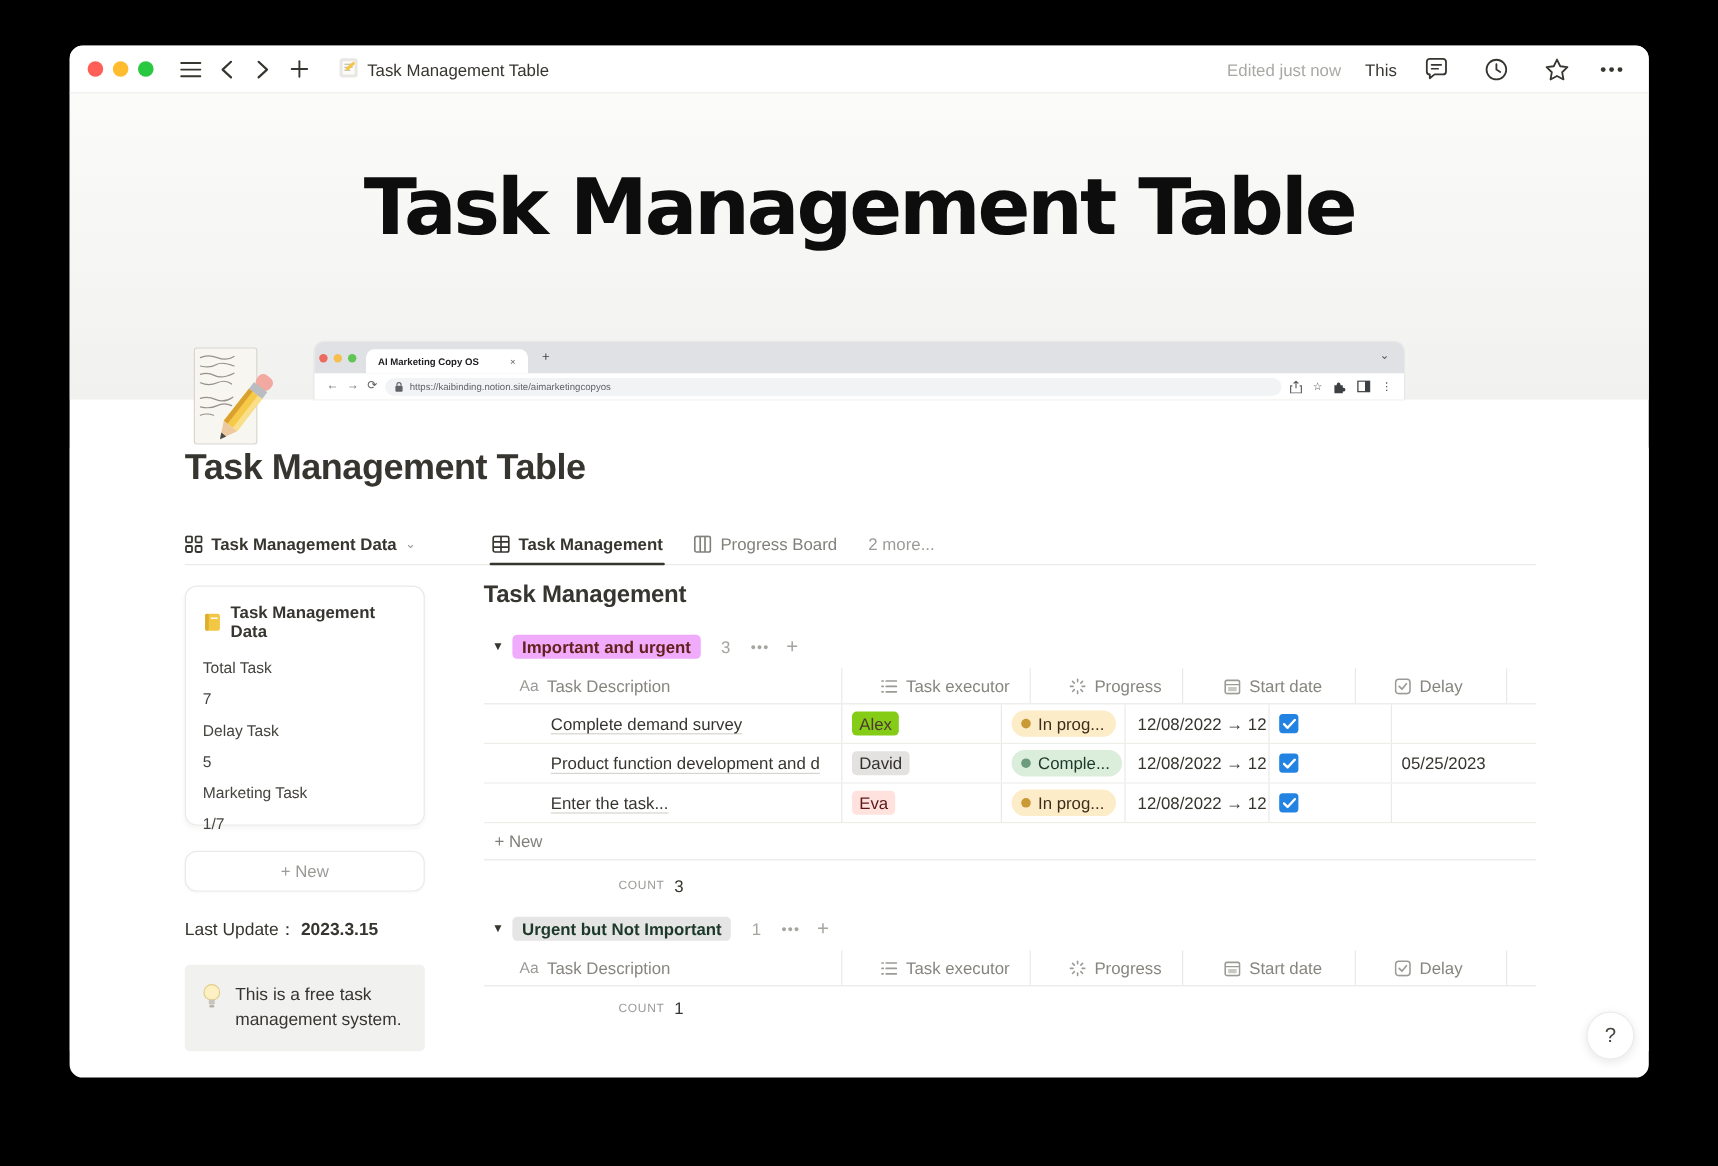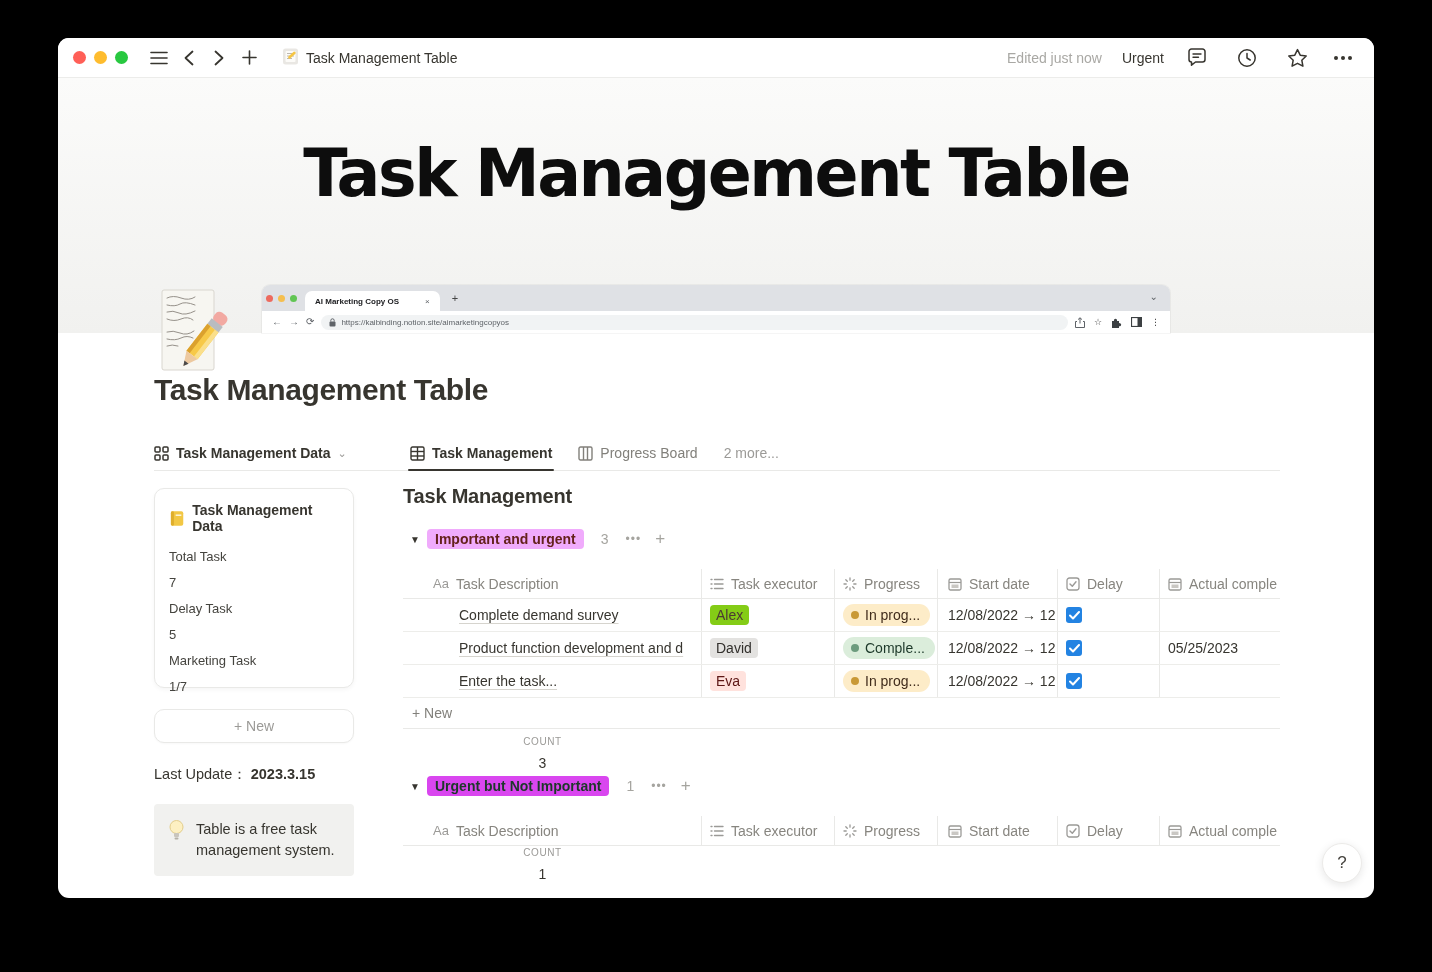--- a/index.html
+++ b/index.html
@@ -62,48 +62,48 @@
   .callout { margin-top:20px; background:#f1f1ef; border-radius:4px; padding:15px 14px; display:flex; gap:11px; }
   .callout-text { font-size:14.5px; font-weight:500; line-height:21px; color:#37352f; }
 
   
   .main { width:877px; flex:none; overflow:hidden; }
   .h2 { margin-top:14px; font-size:20px; font-weight:700; letter-spacing:-0.2px; }
   .group-hdr { display:flex; align-items:center; margin-top:18px; height:26px; }
   .toggle { width:24px; color:#37352f; font-size:10px; text-align:left; padding-left:7px; }
   .gpill { font-size:14px; font-weight:600; padding:2px 8px; border-radius:4px; }
   .gpill.red { background:#f0abfc; color:#64211c; }
-  .gpill.green { background:#d946ef; color:#1c3829; }
+  .gpill.green { background:#e5e5e5; color:#1c3829; }
   .gcount { margin-left:17px; color:#a5a49f; font-size:14px; }
   .gdots { margin-left:17px; color:#a5a49f; letter-spacing:1px; font-size:12px; }
   .gplus { margin-left:14px; color:#a5a49f; font-size:17px; font-weight:300; }
 
   .thead, .trow { display:flex; align-items:stretch; }
-  .thead { height:30px; border-bottom:1px solid #e9e9e7; margin-top:17px; }
+  .thead { height:30px; border-bottom:1px solid #e9e9e7; margin-top:5px;gap:24px; }
   .trow { height:33px; border-bottom:1px solid #ededea; }
   .cell { display:flex; align-items:center; overflow:hidden; white-space:nowrap; border-right:1px solid #e9e9e7; flex:none; }
   .cell:last-child { border-right:none; }
   .c-desc{width:299px}.c-exec{width:133px;padding-left:8px}.c-prog{width:103px;padding-left:8px}.c-start{width:120px;padding-left:10px}.c-delay{width:102px;padding-left:8px}.c-actual{width:120px;padding-left:8px}
   .thead .cell { color:#87857f; font-size:14px; gap:7px; }
   .thead .c-desc { padding-left:30px; }
   .aa { font-size:13px; color:#9b9a97; }
   .trow .c-desc { padding-left:56px; font-size:14px; font-weight:500;text-align:right; }
   .desc-text { text-decoration:underline; text-decoration-color:#d6d4ce; text-underline-offset:3px; text-decoration-thickness:1px; }
   .tag { height:20px; display:inline-flex; align-items:center; padding:0 6px; border-radius:4px; font-size:14px; }
   .tag.brown { background:#84cc16; color:#4c3a33; }
   .tag.gray { background:#e3e2e0; color:#32302c; }
   .tag.red { background:#ffe2dd; color:#5d1715; }
   .pill { height:22px; display:inline-flex; align-items:center; gap:6px; padding:0 10px 0 8px; border-radius:12px; font-size:14px; max-width:95px; overflow:hidden; white-space:nowrap; }
   .pill .dot { width:8px; height:8px; border-radius:50%; flex:none; }
   .pill.yellow { background:#fdecc8; color:#402c1b; } .pill.yellow .dot { background:#c99936; }
   .pill.green { background:#dbeddb; color:#1c3829; } .pill.green .dot { background:#6c9b7d; }
   .date-txt { font-size:14px; color:#37352f; }
   .chk { width:16px; height:16px; background:#2383e2; border-radius:3px; display:flex; align-items:center; justify-content:center; }
   .newrow { height:31px; display:flex; align-items:center; border-bottom:1px solid #e9e9e7; color:#82807b; font-size:14px; padding-left:9px; }
-  .countrow { height:42px; width:299px; display:flex; align-items:center; justify-content:flex-end; padding-right:20px; gap:8px;flex-direction:column; }
+  .countrow { height:42px; width:299px; display:flex; align-items:center; justify-content:center; padding-right:20px; gap:8px; }
   .count-lbl { font-size:10px; letter-spacing:0.6px; color:#9b9a97; text-transform:uppercase; }
   .count-val { font-size:14px; color:#37352f; }
   .group2 .group-hdr { margin-top:2px; }
 
   
   .help-btn { position:absolute; left:1264px; top:805px; width:40px; height:40px; border-radius:50%; background:#fff; border:1px solid #ecebe9; box-shadow:0 2px 8px rgba(15,15,15,0.1); display:flex; align-items:center; justify-content:center; font-size:17px; color:#46443f; z-index:5; }
 </style>
 </head>
 <body>
 
@@ -152,21 +152,21 @@
               <line x1="5" y1="8" x2="12" y2="8"></line>
               <line x1="5" y1="10.5" x2="10" y2="10.5"></line>
             </g>
             <rect x="6" y="6" width="9" height="2.6" rx="1" fill="#f5c544" transform="rotate(-42 10 8)"></rect>
           </svg>
       </span>
       <span>Task Management Table</span>
     </div>
     <div class="tb-right">
       <span class="edited">Edited just now</span>
-      <span class="share">Urgent</span>
+      <span class="share">This</span>
       <span class="tb-ic">
         <svg width="20" height="19" viewBox="0 0 20 19">
             <path d="M2 3.5 a2.5 2.5 0 0 1 2.5-2.5 h11 a2.5 2.5 0 0 1 2.5 2.5 v8 a2.5 2.5 0 0 1 -2.5 2.5 h-7 l-4 3.2 v-3.2 h-0 a2.5 2.5 0 0 1 -2.5 -2.5 z" fill="none" stroke="#37352f" stroke-width="1.5" stroke-linejoin="round"></path>
             <g stroke="#37352f" stroke-width="1.4" stroke-linecap="round">
               <line x1="6" y1="6" x2="14" y2="6"></line>
               <line x1="6" y1="9.3" x2="11.5" y2="9.3"></line>
             </g>
           </svg>
       </span>
       <span class="tb-ic">
@@ -322,21 +322,21 @@
         <div class="new-btn">+ New</div>
         <div class="last-update">
           <span>Last Update：</span> <b>2023.3.15</b>
         </div>
         <div class="callout">
           <svg width="17" height="22" viewBox="0 0 17 22" style="flex:none">
               <circle cx="8.5" cy="8" r="6.5" fill="#fdf0c2" stroke="#e3cd8a" stroke-width="1"></circle>
               <rect x="6" y="14" width="5" height="4" rx="1" fill="#c9c5bd"></rect>
               <rect x="6.5" y="18.5" width="4" height="2" rx="1" fill="#b5b1a8"></rect>
             </svg>
-          <div class="callout-text">Table is a free task management system.</div>
+          <div class="callout-text">This is a free task management system.</div>
         </div>
       </div>
 
       <div class="main">
         <div class="h2">Task Management</div>
 
         <div class="group1">
           <div class="group-hdr">
             <span class="toggle">▼</span>
             <span class="gpill red">Important and urgent</span>

